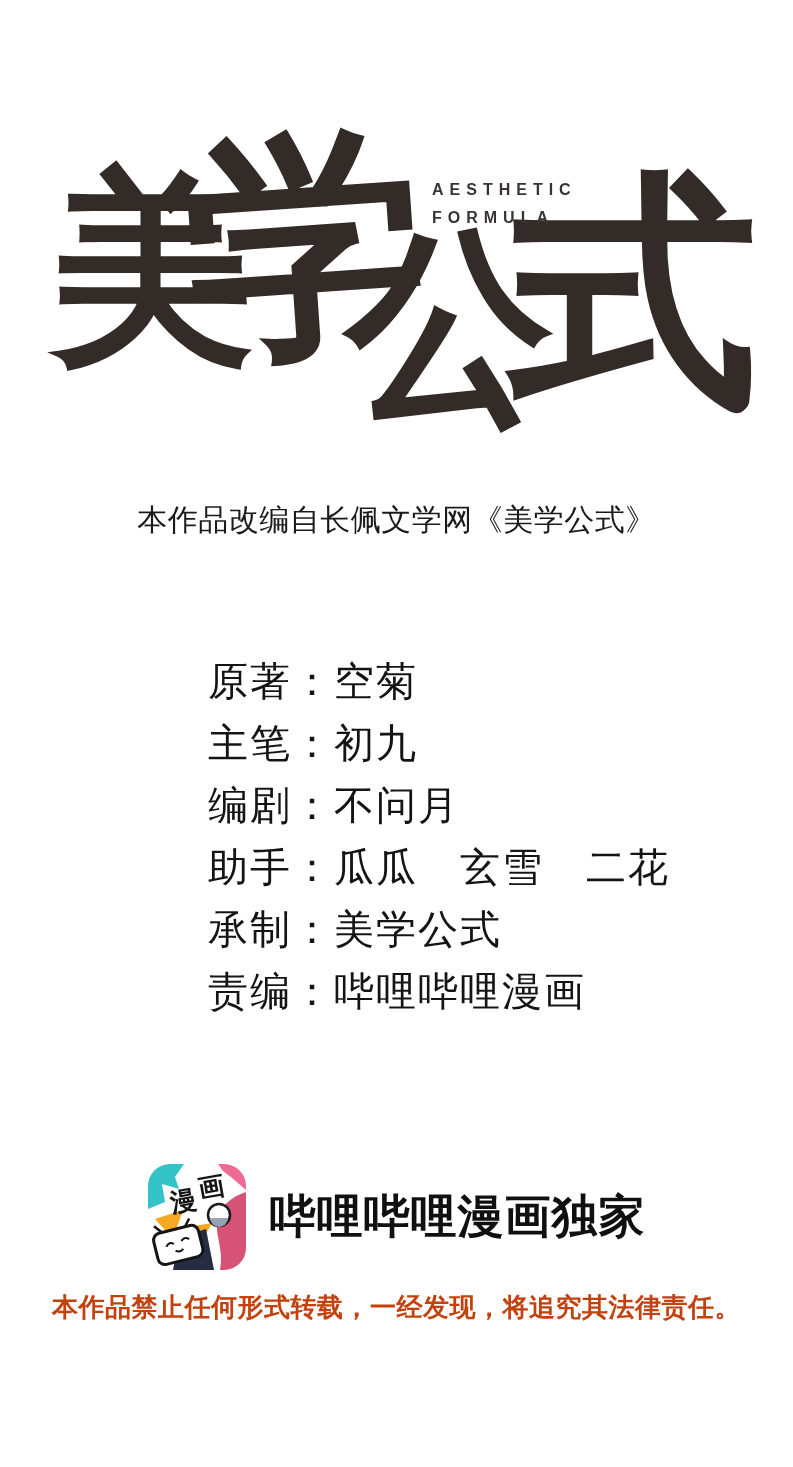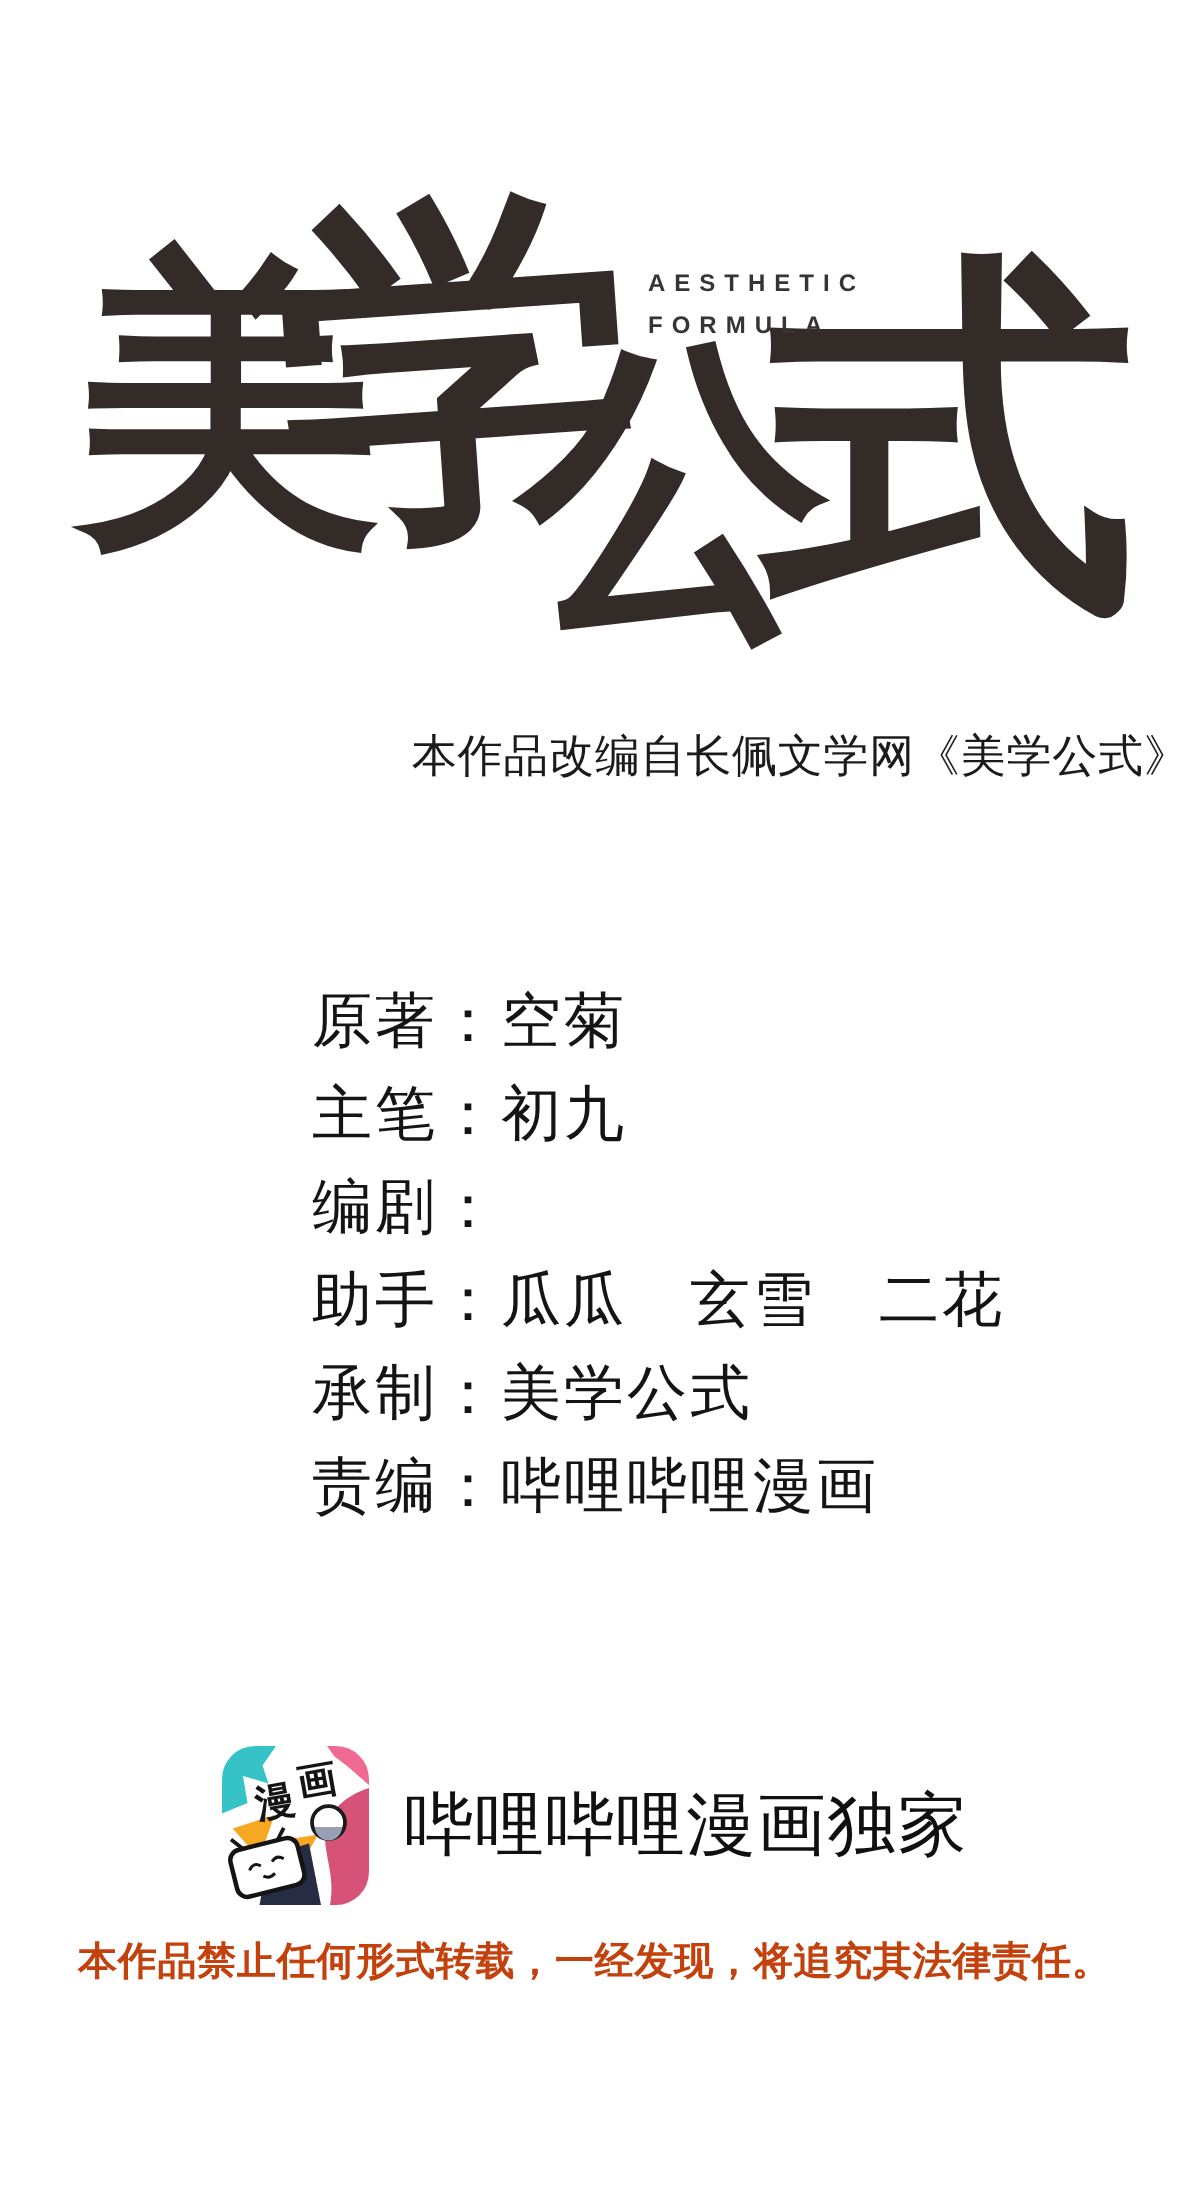--- a/index.html
+++ b/index.html
@@ -30,40 +30,40 @@
 
   .title-en {
     position:absolute; left:432px; top:176px;
     color:#3a3335; font-weight:700;
     font-size:16px; letter-spacing:6px; line-height:28px;
     font-family:"Liberation Sans","DejaVu Sans",sans-serif;
   }
 
   
   .subtitle {
-    position:absolute; left:0; top:484px; width:100%;
-    text-align:right;
+    position:absolute; left:0; top:500px; width:100%;
+    text-align:center;
     font-size:30px; letter-spacing:0.5px; color:#1b1b1b;
   }
 
   
   .credits { position:absolute; left:192px; top:650px; font-size:40px; letter-spacing:2px; color:#141414; }
   .credit-row { height:62px; line-height:62px; white-space:pre; display:flex;margin-left:16px; }
   .credit-label { display:inline-block; width:126px; flex:none; }
   .credit-value { display:inline-block; }
 
   
   .exclusive {
     position:absolute; left:0; top:1164px; width:100%;
     display:flex; justify-content:center; align-items:center; gap:24px;
   }
   .app-icon { width:98px; height:106px; flex:none; }
   .exclusive-text {
     font-family:"Liberation Serif","DejaVu Serif",serif;
-    font-weight:400; font-size:46px; color:#101010; letter-spacing:1px;text-align:center;
+    font-weight:700; font-size:46px; color:#101010; letter-spacing:1px;text-align:center;
   }
 
   
   .footer {
     position:absolute; left:0; top:1290px; width:100%;
     text-align:center;
     font-size:26px; font-weight:700; color:#c2410c; letter-spacing:0.5px;
   }
 </style>
 </head>
@@ -88,20 +88,21 @@
     <div class="credit-row">
       <span class="credit-label">原著：</span>
       <span class="credit-value">空菊</span>
     </div>
     <div class="credit-row">
       <span class="credit-label">主笔：</span>
       <span class="credit-value">初九</span>
     </div>
     <div class="credit-row">
       <span class="credit-label">编剧：</span>
+      <span class="credit-value">不问月</span>
     </div>
     <div class="credit-row">
       <span class="credit-label">助手：</span>
       <span class="credit-value">瓜瓜　玄雪　二花</span>
     </div>
     <div class="credit-row">
       <span class="credit-label">承制：</span>
       <span class="credit-value">美学公式</span>
     </div>
     <div class="credit-row">

